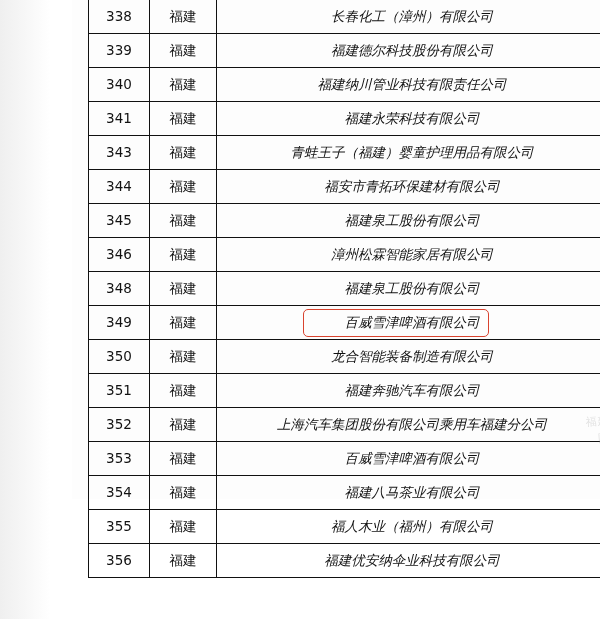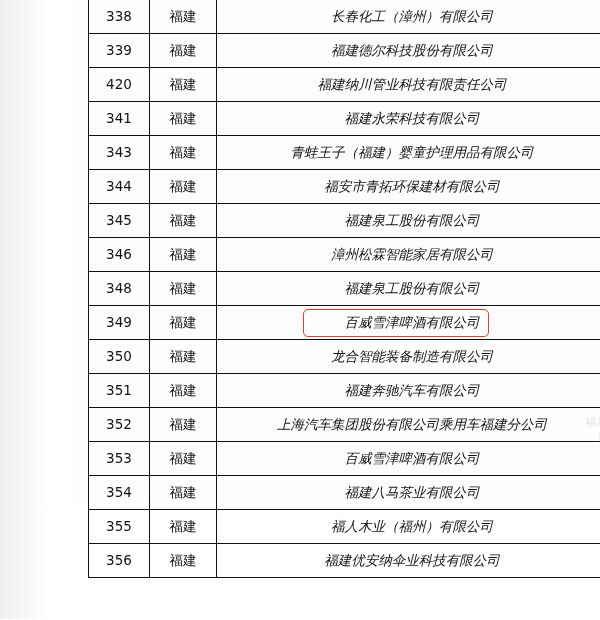--- a/index.html
+++ b/index.html
@@ -93,21 +93,21 @@
           <td class="col-no">338</td>
           <td class="col-region">福建</td>
           <td class="col-name">长春化工（漳州）有限公司</td>
         </tr>
         <tr>
           <td class="col-no">339</td>
           <td class="col-region">福建</td>
           <td class="col-name">福建德尔科技股份有限公司</td>
         </tr>
         <tr>
-          <td class="col-no">420</td>
+          <td class="col-no">340</td>
           <td class="col-region">福建</td>
           <td class="col-name">福建纳川管业科技有限责任公司</td>
         </tr>
         <tr>
           <td class="col-no">341</td>
           <td class="col-region">福建</td>
           <td class="col-name">福建永荣科技有限公司</td>
         </tr>
         <tr>
           <td class="col-no">343</td>

